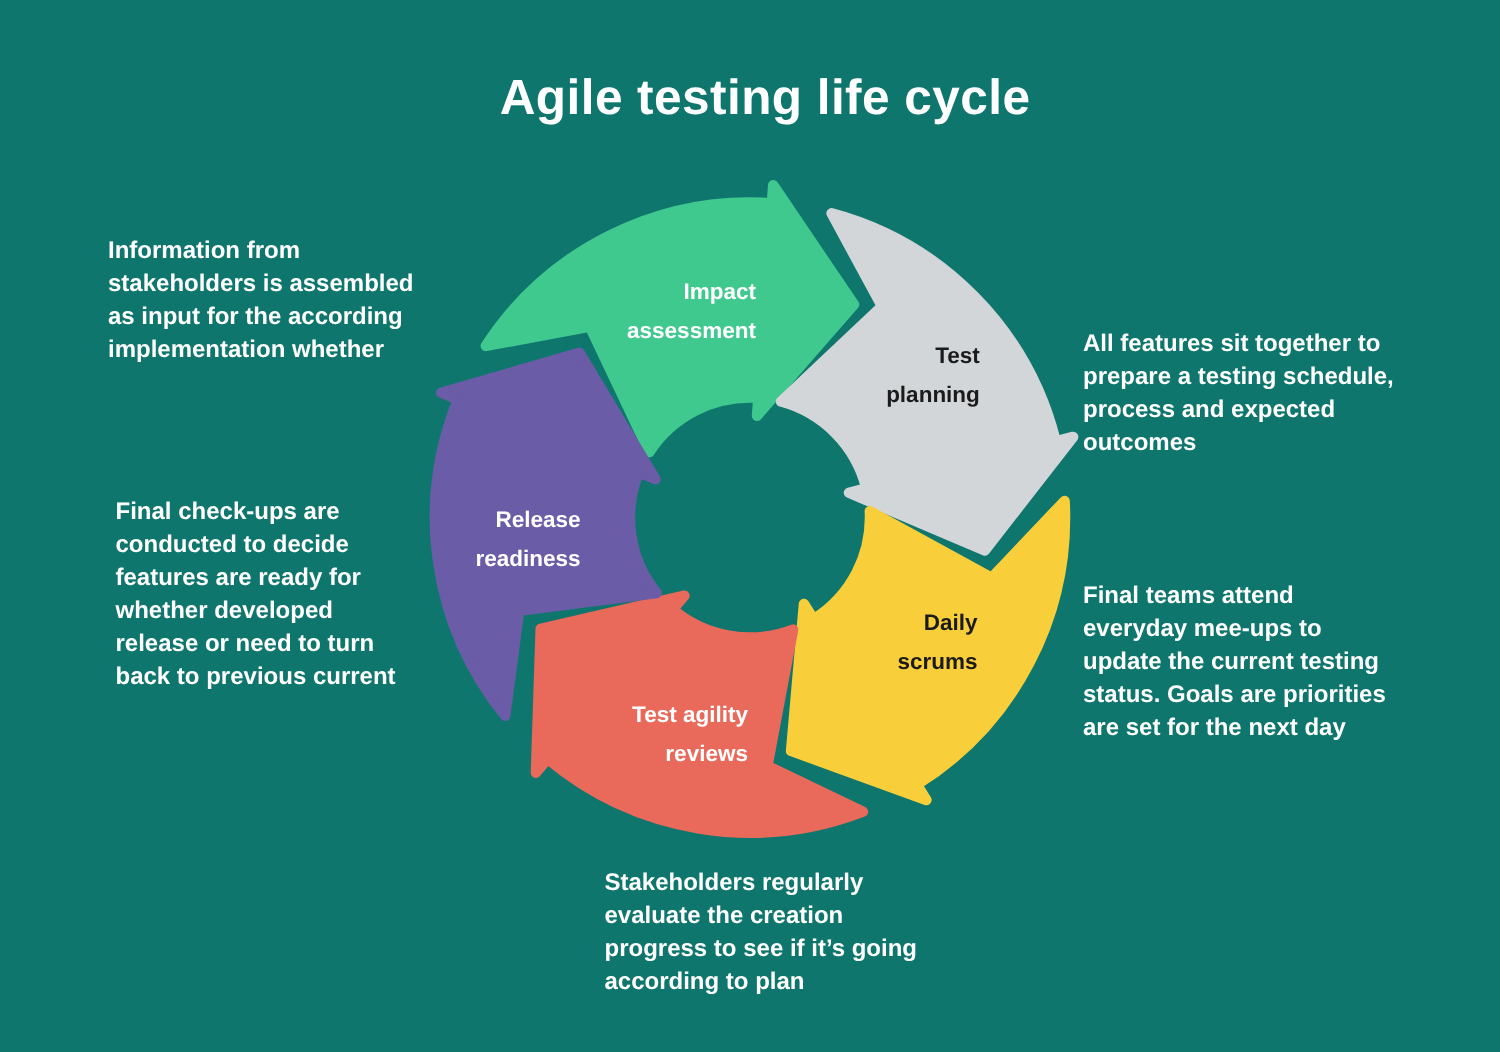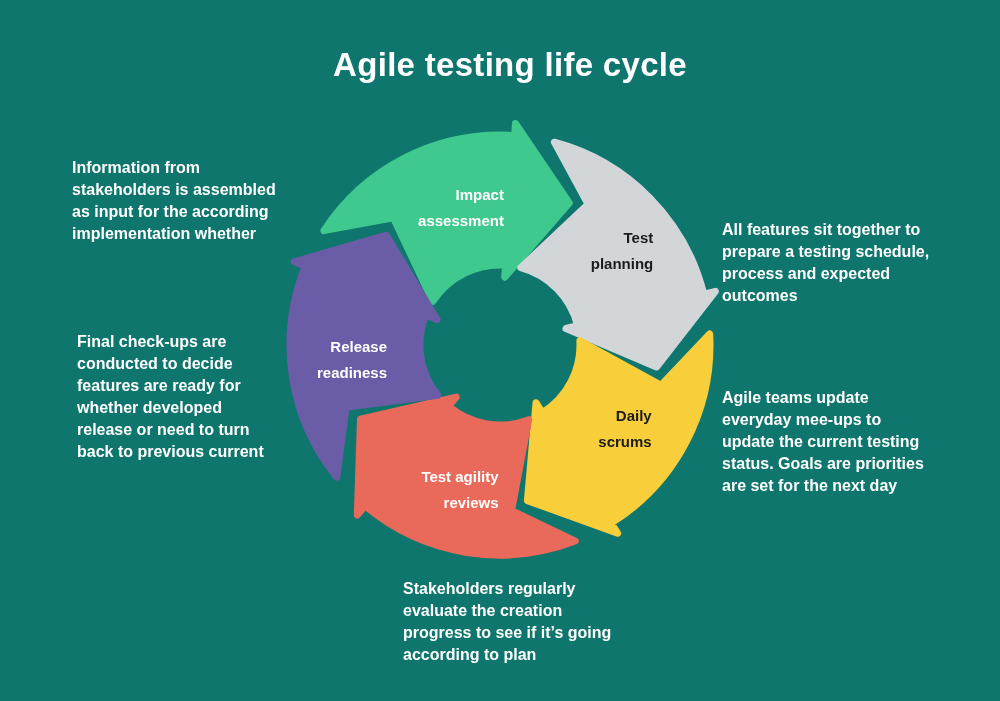--- a/index.html
+++ b/index.html
@@ -94,21 +94,21 @@
         <div>release or need to turn</div>
         <div>back to previous current</div>
       </div>
       <div class="annotation" style="left: 722px; top: 219px; color: rgb(255, 255, 255);">
         <div>All features sit together to</div>
         <div>prepare a testing schedule,</div>
         <div>process and expected</div>
         <div>outcomes</div>
       </div>
       <div class="annotation" style="left: 722px; top: 387px; color: rgb(255, 255, 255);">
-        <div>Agile teams update</div>
+        <div>Final teams attend</div>
         <div>everyday mee-ups to</div>
         <div>update the current testing</div>
         <div>status. Goals are priorities</div>
         <div>are set for the next day</div>
       </div>
       <div class="annotation" style="left: 403px; top: 578px; color: rgb(255, 255, 255);">
         <div>Stakeholders regularly</div>
         <div>evaluate the creation</div>
         <div>progress to see if it’s going</div>
         <div>according to plan</div>

